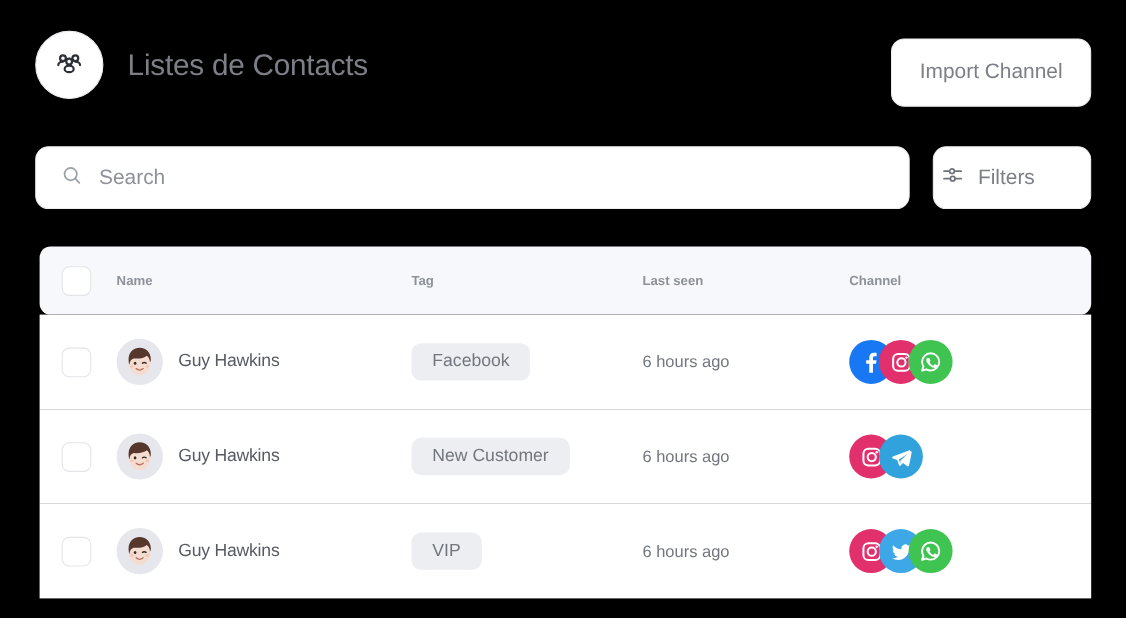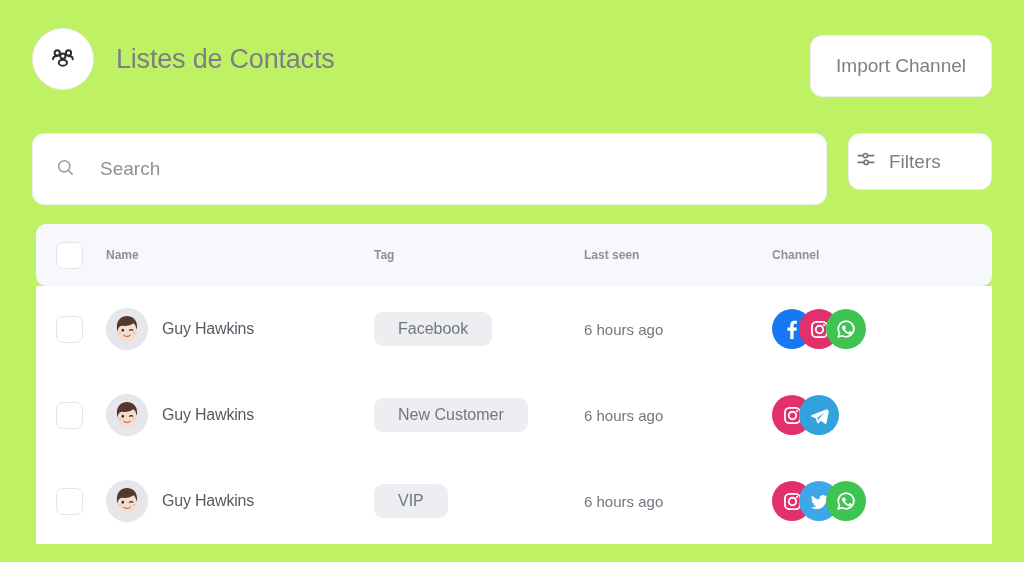--- a/index.html
+++ b/index.html
@@ -10,21 +10,21 @@
     height: 562px;
     background: #ffffff;
     font-family: "Liberation Sans", sans-serif;
     overflow: hidden;
   }
 
   .page {
     position: relative;
     width: 1024px;
     height: 562px;
-    background: #bef264;
+    background: #000000;
   }
 
   
   .header {
     position: absolute;
     left: 0; top: 0;
     width: 1024px; height: 118px;
     display: flex;
     align-items: center;
     padding: 0 32px;
@@ -71,28 +71,28 @@
 
   
   .search-row {
     position: absolute;
     left: 32px; top: 133px;
     width: 960px; height: 57px;
   }
   .search-box {
     position: absolute;
     left: 0; top: 0;
-    width: 795px; height: 72px;
+    width: 795px; height: 57px;
     border: 1.4px solid #ebedf0;
     border-radius: 12px;
     background: #ffffff;
     display: flex;
     align-items: center;
     padding: 0 22px;
-    gap: 24px;
+    gap: 14px;
   }
   .search-input {
     border: none;
     outline: none;
     background: transparent;
     font-size: 19px;
     font-family: "Liberation Sans", sans-serif;
     color: #6f737a;
     width: 100%;
     padding: 0;
@@ -171,21 +171,21 @@
     color: #575b63;
     font-weight: 500;
     letter-spacing: -0.2px;
     white-space: nowrap;
   }
 
   .tag-pill {
     display: inline-flex;
     align-items: center;
     height: 34px;
-    padding: 0 24px;
+    padding: 0 19px;
     border-radius: 9px;
     background: #eceef1;
     color: #72767e;
     font-size: 16px;
     white-space: nowrap;
   }
 
   .seen-text {
     font-size: 15px;
     color: #72767e;

